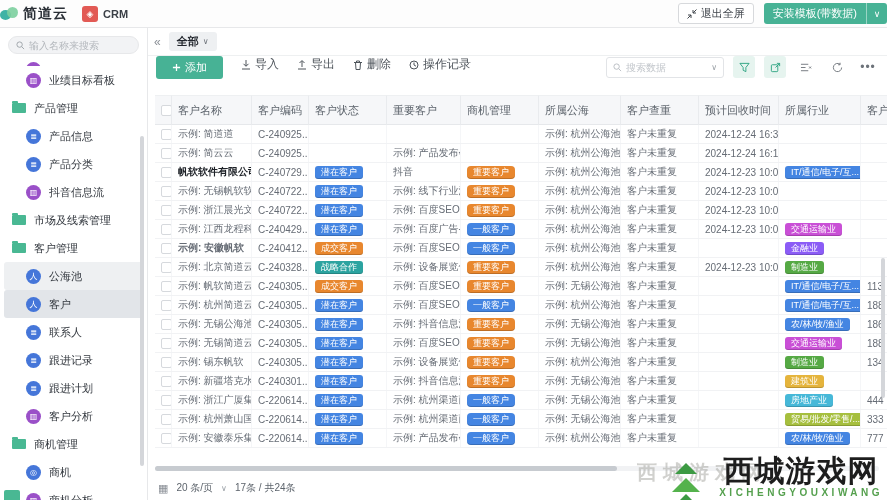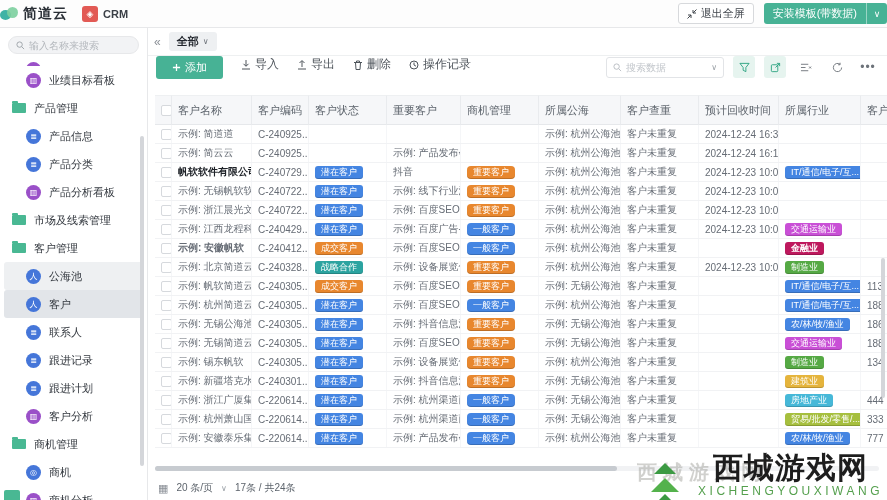--- a/index.html
+++ b/index.html
@@ -106,21 +106,21 @@
   .wm-ghost { position:absolute; right:120px; bottom:14px; font-size:20px; font-weight:bold;
     color:#9a9a94; opacity:.45; letter-spacing:6px; white-space:nowrap; }
   .wm-logo { width:58px; height:46px; position:relative; margin-right:4px; }
   .wm-logo i { position:absolute; left:50%; transform:translateX(-50%); }
   .wm-logo i:nth-child(1){ top:0;  width:0; height:0; border:11px solid transparent; border-bottom-color:#3c9a43; }
   .wm-logo i:nth-child(2){ top:12px; width:0; height:0; border:14px solid transparent; border-bottom-color:#54b24c; }
   .wm-logo i:nth-child(3){ top:24px; width:0; height:0; border:18px solid transparent; border-bottom-color:#3c9a43; }
   .wm-text { display:flex; flex-direction:column; align-items:center; }
   .wm-title { font-size:30px; font-weight:900; color:#1d1d1d; letter-spacing:1px;
     font-family:"Liberation Serif","DejaVu Serif",serif; line-height:32px; }
-  .wm-sub { font-size:12px; font-weight:normal; color:#55a04e; letter-spacing:3.5px; }
+  .wm-sub { font-size:10px; font-weight:bold; color:#55a04e; letter-spacing:3.5px; }
 </style>
 </head>
 <body>
 
 <div class="app">
 
   <div class="topbar">
     <span class="logo-cloud">
         <i></i>
         <i></i>
@@ -165,21 +165,21 @@
         <div class="nav-row item">
           <span class="circle-ic c-blue">≣</span>
           <span class="label">产品信息</span>
         </div>
         <div class="nav-row item">
           <span class="circle-ic c-blue">≣</span>
           <span class="label">产品分类</span>
         </div>
         <div class="nav-row item">
           <span class="circle-ic c-purple">▥</span>
-          <span class="label">产品分析看板</span>
+          <span class="label">抖音信息流</span>
         </div>
         <div class="nav-row group">
           <span class="folder-ic"></span>
           <span class="label">市场及线索管理</span>
         </div>
         <div class="nav-row group">
           <span class="folder-ic"></span>
           <span class="label">客户管理</span>
         </div>
         <div class="nav-row item hl">
@@ -438,21 +438,21 @@
               <span class="pill" style="background: rgb(232, 135, 46);">成交客户</span>
             </div>
             <div class="tcell" style="width: 74px;">示例: 百度SEO</div>
             <div class="tcell" style="width: 78px;">
               <span class="pill round" style="background: rgb(68, 133, 226);">一般客户</span>
             </div>
             <div class="tcell" style="width: 82px;">示例: 杭州公海池</div>
             <div class="tcell" style="width: 78px;">客户未重复</div>
             <div class="tcell" style="width: 80px;"></div>
             <div class="tcell" style="width: 82px;">
-              <span class="pill" style="background: #be185d; font-weight: bold;">金融业</span>
+              <span class="pill" style="background: #8b5cf6;">金融业</span>
             </div>
             <div class="tcell" style="width: 60px;"></div>
           </div>
           <div class="trow">
             <div class="tcell" style="width: 17px;">
               <span class="cb"></span>
             </div>
             <div class="tcell" style="width: 80px;">示例: 北京简道云...</div>
             <div class="tcell" style="width: 57px;">C-240328...</div>
             <div class="tcell" style="width: 78px;">

